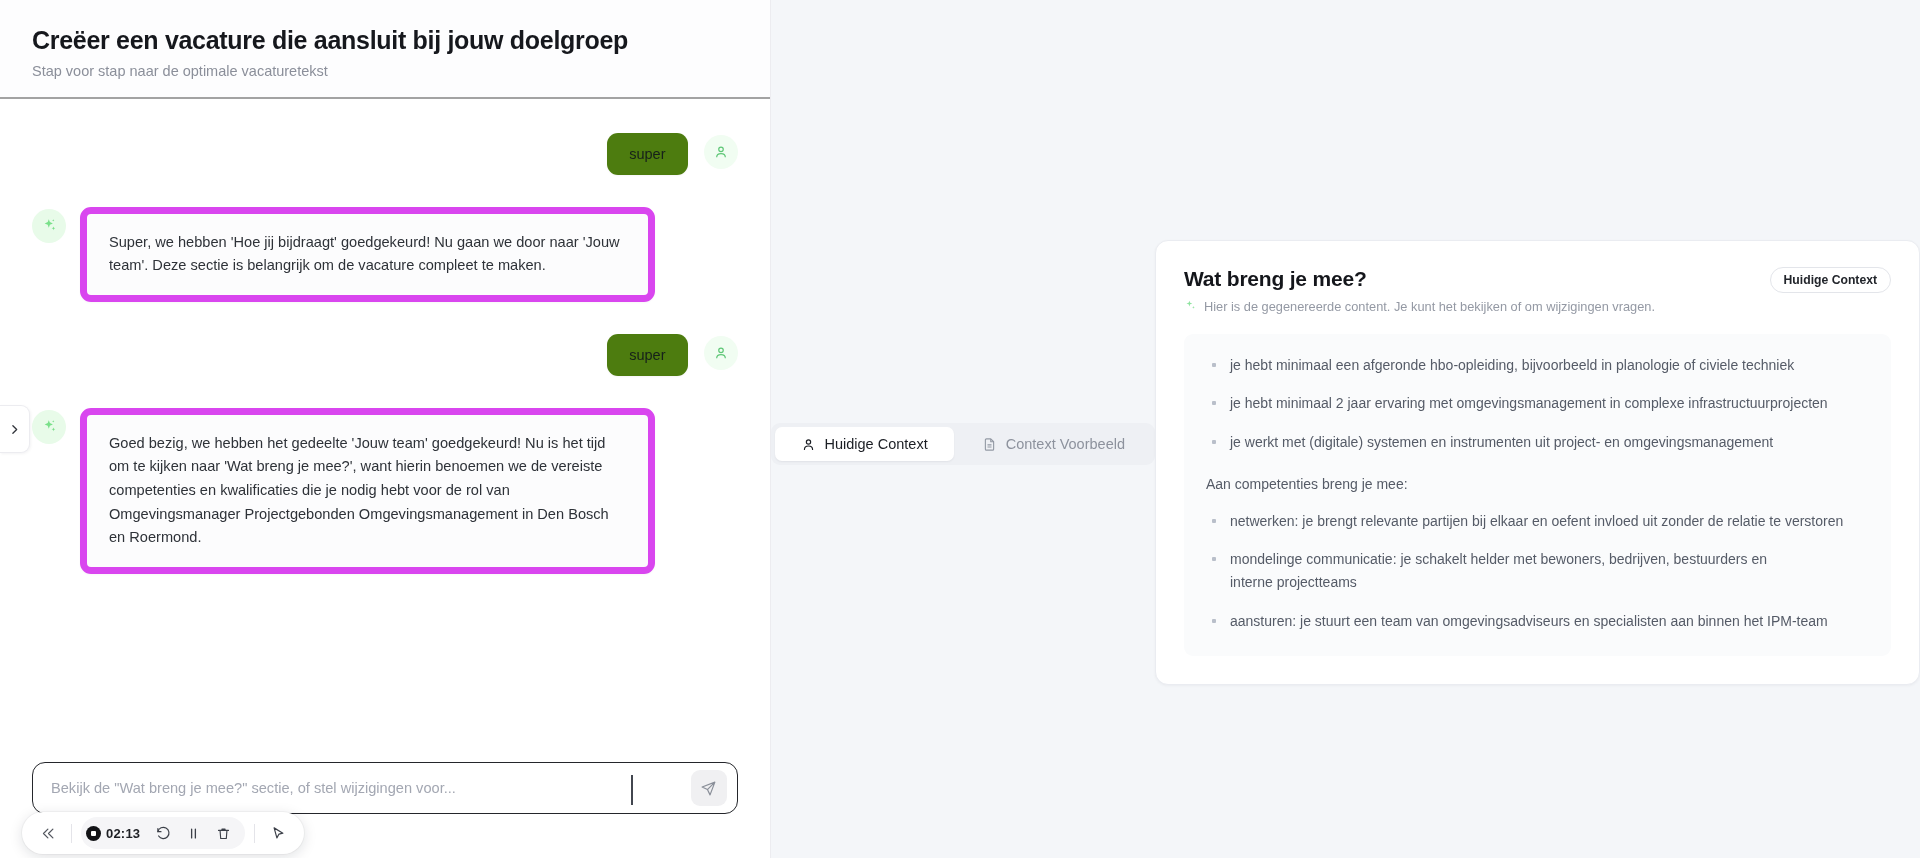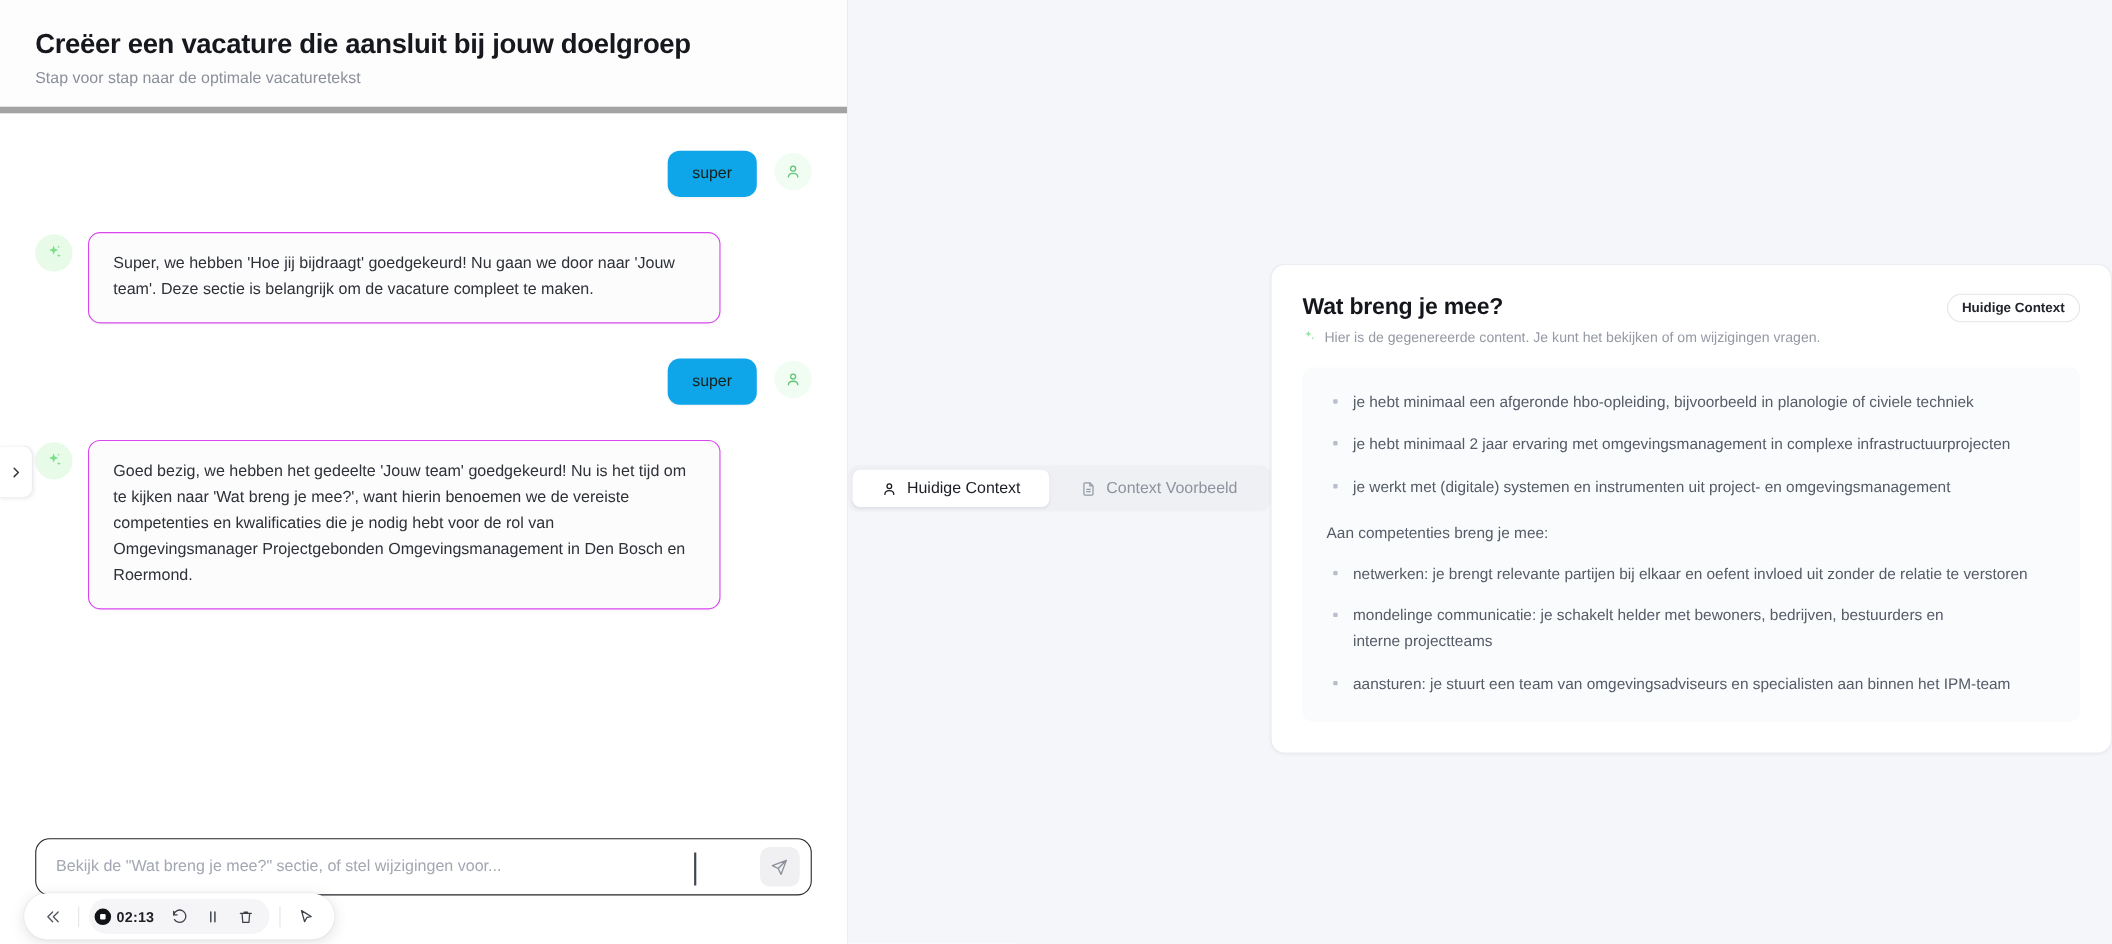--- a/index.html
+++ b/index.html
@@ -15,21 +15,21 @@
   .left-pane {
     width: 959px; height: 858px;
     background: #ffffff;
     position: relative;
     display: flex; flex-direction: column;
     border-right: 1px solid #ececf0;
   }
   .left-header {
     padding: 26px 32px 18px 32px;
     background: #fdfdfe;
-    border-bottom: 6px solid #a3a3a3;
+    border-bottom: 2px solid #a3a3a3;
   }
   .left-header h1 {
     font-size: 25px; font-weight: bold; color: #16181d;
     letter-spacing: -0.3px; line-height: 1.18;
   }
   .left-header .sub {
     margin-top: 7px; font-size: 14.5px; color: #8b8f9a; font-weight: normal;
   }
 
   .chat-scroll {
@@ -42,31 +42,31 @@
 
   .avatar {
     width: 34px; height: 34px; border-radius: 50%;
     display: flex; align-items: center; justify-content: center;
     flex: 0 0 34px;
   }
   .avatar.bot { background: #e8fbe9; margin-right: 14px; margin-top: 2px; }
   .avatar.user { background: #f1fdf2; margin-left: 16px; margin-top: 2px; }
 
   .bubble-user {
-    background: #0ea5e9; color: #16201a;
+    background: #4d7c0f; color: #16201a;
     border-radius: 11px;
     padding: 13px 22px;
     font-size: 14.5px;
     min-width: 78px;
     text-align: center;
     box-shadow: 0 1px 2px rgba(0,0,0,0.04);
   }
   .bubble-bot {
     background: #fcfcfd;
-    border: 1px solid #d946ef;
+    border: 7px solid #d946ef;
     border-radius: 11px;
     padding: 17px 22px;
     font-size: 14.6px;
     line-height: 1.62;
     color: #2e3238;
     max-width: 575px;
     box-shadow: 0 1px 2px rgba(16,24,40,0.03);
   }
 
   

